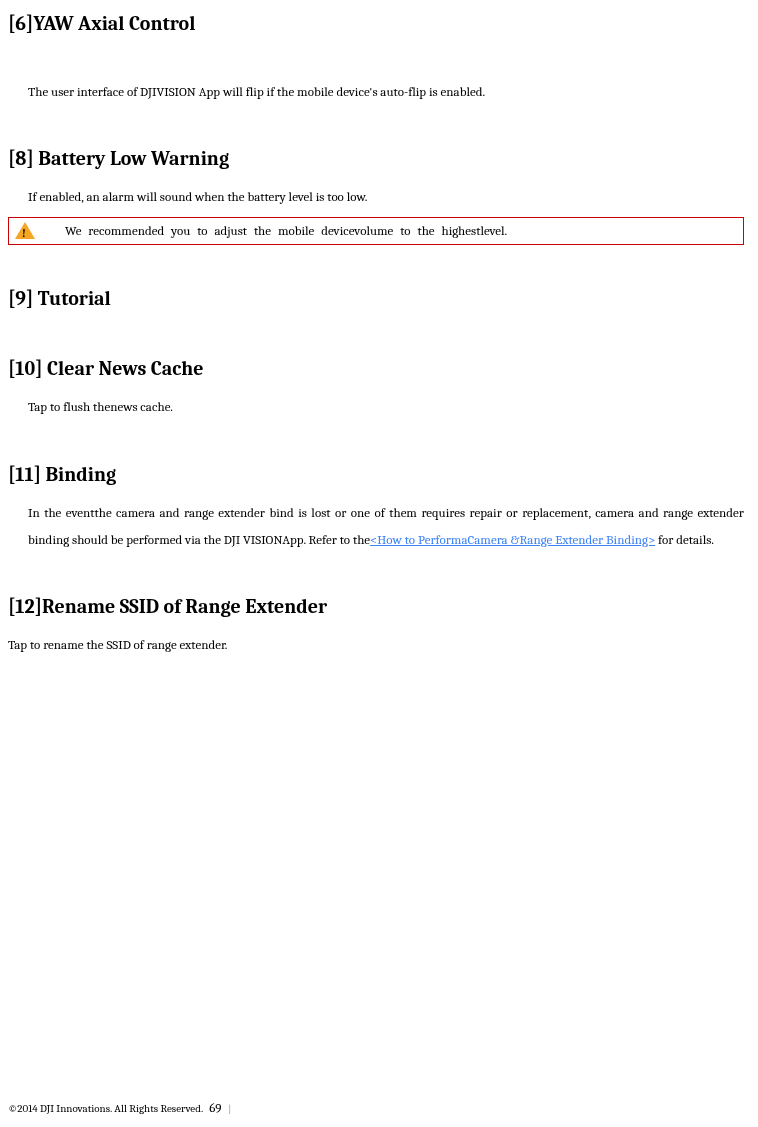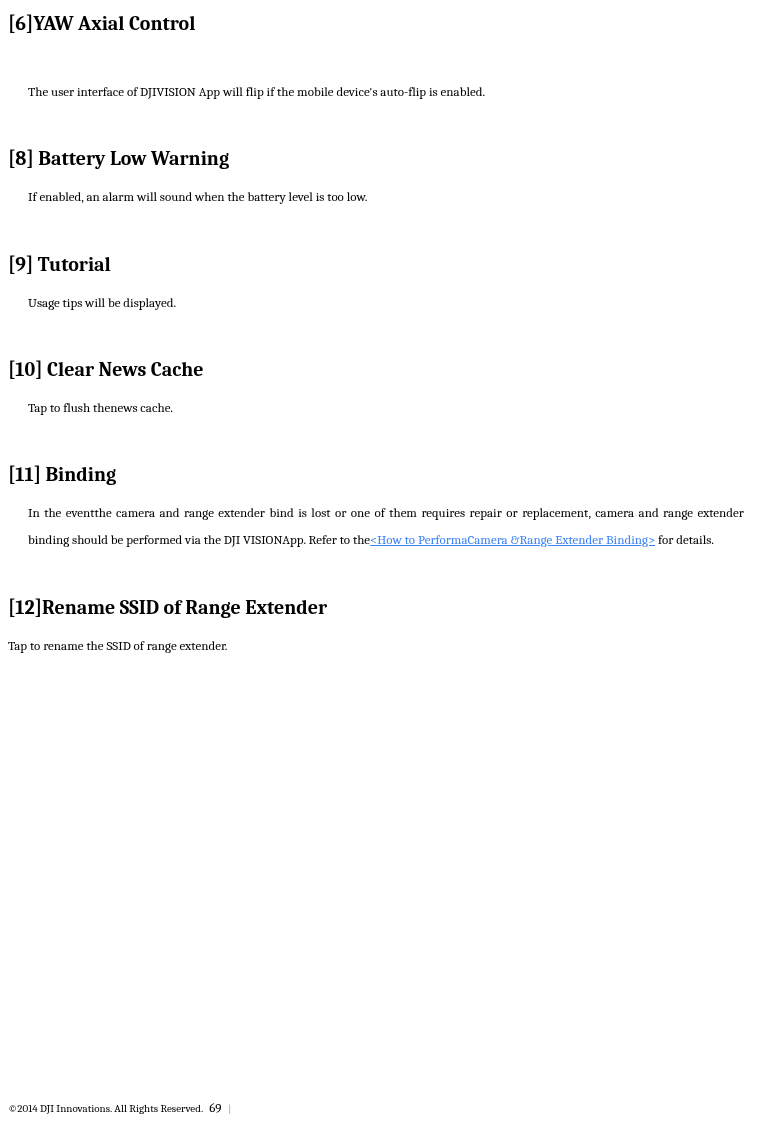--- a/index.html
+++ b/index.html
@@ -88,25 +88,28 @@
   <div class="section-title">[6]YAW Axial Control</div>
 </div>
 
 <div class="section">
   <div class="section-body">The user interface of DJIVISION App will flip if the mobile device's auto-flip is enabled.</div>
 </div>
 
 <div class="section">
   <div class="section-title">[8] Battery Low Warning</div>
   <div class="section-body">If enabled, an alarm will sound when the battery level is too low.</div>
+  <div class="warn-box">
+    <div class="warn-icon"></div>
+    <div class="warn-text">We recommended you to adjust the mobile devicevolume to the highestlevel.</div>
+  </div>
 </div>
 
 <div class="section">
   <div class="section-title">[9] Tutorial</div>
-  <div class="section-body">Usage tips will be displayed.</div>
 </div>
 
 <div class="section">
   <div class="section-title">[10] Clear News Cache</div>
   <div class="section-body">Tap to flush thenews cache.</div>
 </div>
 
 <div class="section">
   <div class="section-title">[11] Binding</div>
   <div class="section-body">

